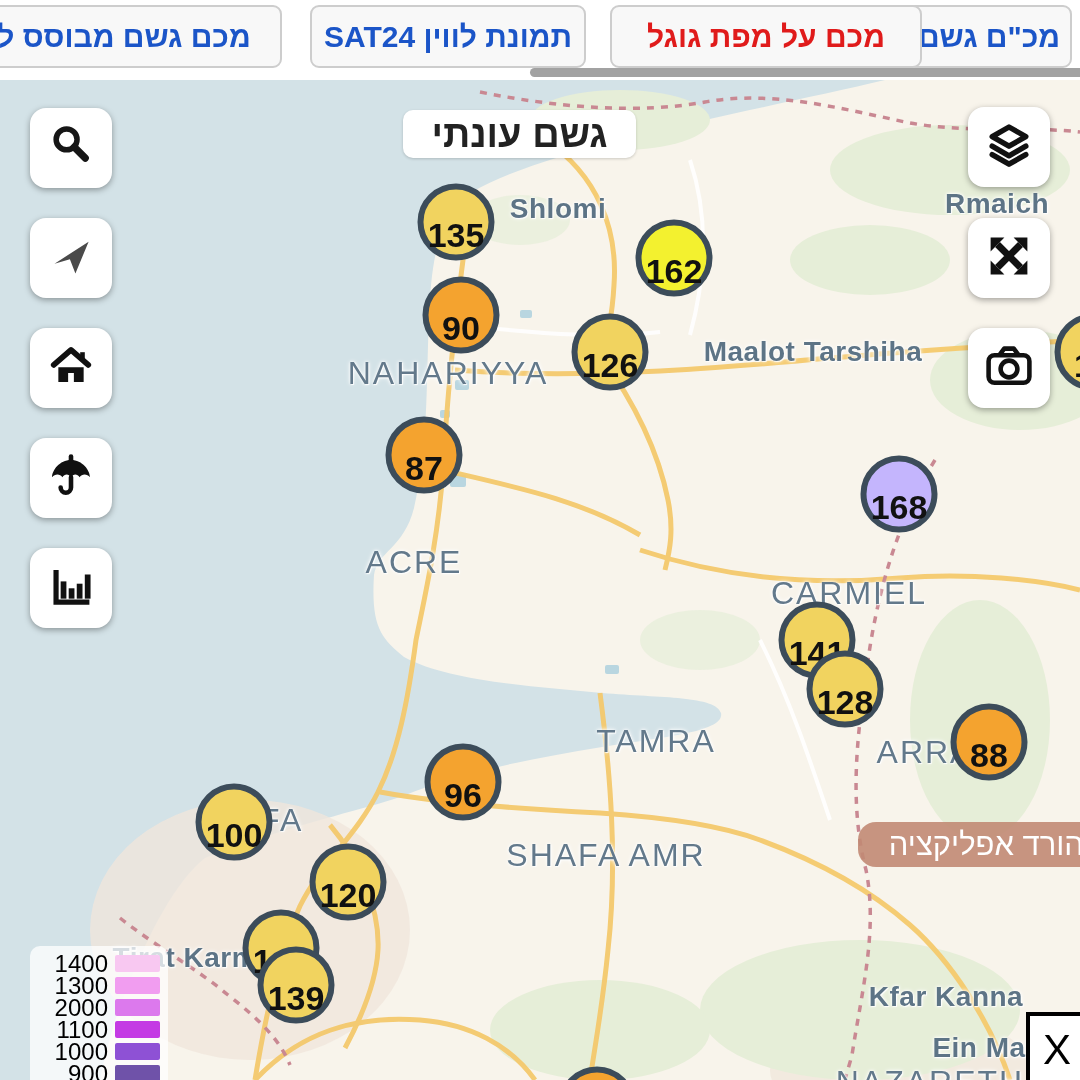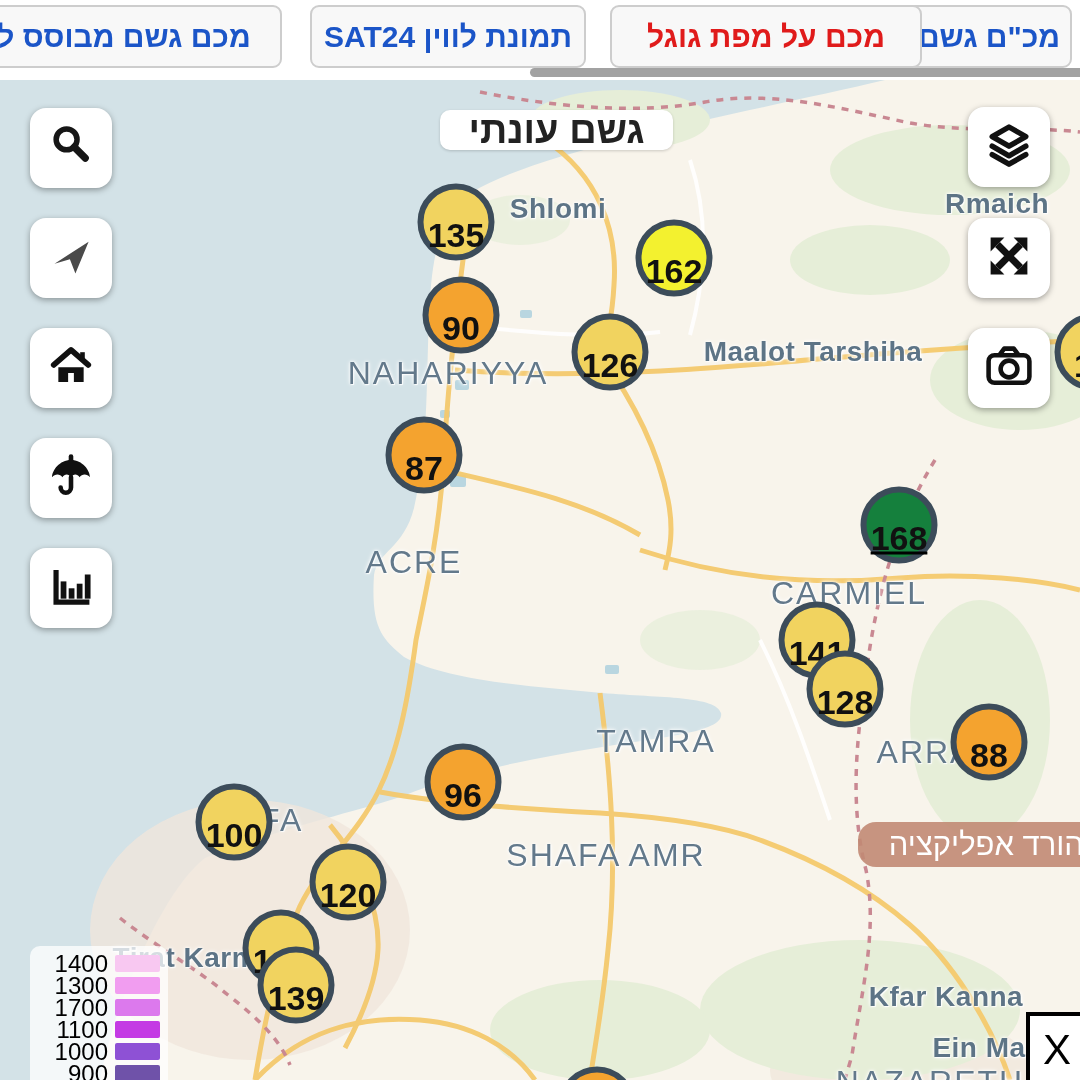--- a/index.html
+++ b/index.html
@@ -21,21 +21,21 @@
   .city{position:absolute;transform:translate(-50%,-50%);z-index:5;white-space:nowrap;
         text-shadow:0 0 3px #fff,0 0 5px #fff,1px 1px 0 rgba(255,255,255,.8);}
   .city-lg{font-size:32px;font-weight:normal;letter-spacing:2px;color:#63798b;}
   .city-sm{font-size:28px;font-weight:600;letter-spacing:.5px;color:#5d7486;}
 
   .marker{position:absolute;transform:translate(-50%,-50%);width:77px;height:77px;
         border-radius:50%;border:6px solid #3c4c5a;display:flex;align-items:flex-end;
         justify-content:center;z-index:10;cursor:pointer;}
   .marker span{font-size:34px;font-weight:bold;color:#111;}
 
-  #map-title{position:absolute;left:440px;top:110px;width:233px;height:40px;background:#fff;
+  #map-title{position:absolute;left:403px;top:110px;width:233px;height:48px;background:#fff;
         border-radius:10px;display:flex;align-items:center;justify-content:center;
         font-size:38px;font-weight:bold;color:#222;direction:rtl;z-index:20;
         box-shadow:0 1px 3px rgba(0,0,0,.18);}
 
   .ctl{position:absolute;width:82px;height:80px;background:#fff;border-radius:16px;
         box-shadow:0 2px 6px rgba(0,0,0,.35);display:flex;align-items:center;
         justify-content:center;z-index:30;cursor:pointer;}
 
   #download-pill{position:absolute;left:858px;top:822px;width:240px;height:45px;
         border-radius:18px;display:flex;align-items:center;justify-content:flex-start;
@@ -140,21 +140,21 @@
     </div>
   <div class="marker" style="left: 610px; top: 352px; background: rgb(241, 211, 95);">
       <span>126</span>
     </div>
   <div class="marker" style="left: 1093px; top: 352px; background: rgb(241, 211, 95);">
       <span>13</span>
     </div>
   <div class="marker" style="left: 424px; top: 455px; background: rgb(244, 163, 47);">
       <span>87</span>
     </div>
-  <div class="marker" style="left: 899px; top: 525px; background: #15803d; text-decoration: underline;">
+  <div class="marker" style="left: 899px; top: 494px; background: #c4b5fd;">
       <span>168</span>
     </div>
   <div class="marker" style="left: 817px; top: 640px; background: rgb(241, 211, 95);">
       <span>141</span>
     </div>
   <div class="marker" style="left: 845px; top: 689px; background: rgb(241, 211, 95);">
       <span>128</span>
     </div>
   <div class="marker" style="left: 989px; top: 742px; background: rgb(244, 163, 47);">
       <span>88</span>
@@ -260,21 +260,21 @@
   <div id="legend">
     <div class="legend-row">
         <span class="lnum">1400</span>
         <span class="swatch" style="background: rgb(248, 200, 241);"></span>
       </div>
     <div class="legend-row">
         <span class="lnum">1300</span>
         <span class="swatch" style="background: rgb(241, 157, 240);"></span>
       </div>
     <div class="legend-row">
-        <span class="lnum">1700</span>
+        <span class="lnum">2000</span>
         <span class="swatch" style="background: rgb(220, 121, 237);"></span>
       </div>
     <div class="legend-row">
         <span class="lnum">1100</span>
         <span class="swatch" style="background: rgb(196, 59, 228);"></span>
       </div>
     <div class="legend-row">
         <span class="lnum">1000</span>
         <span class="swatch" style="background: rgb(142, 81, 213);"></span>
       </div>

